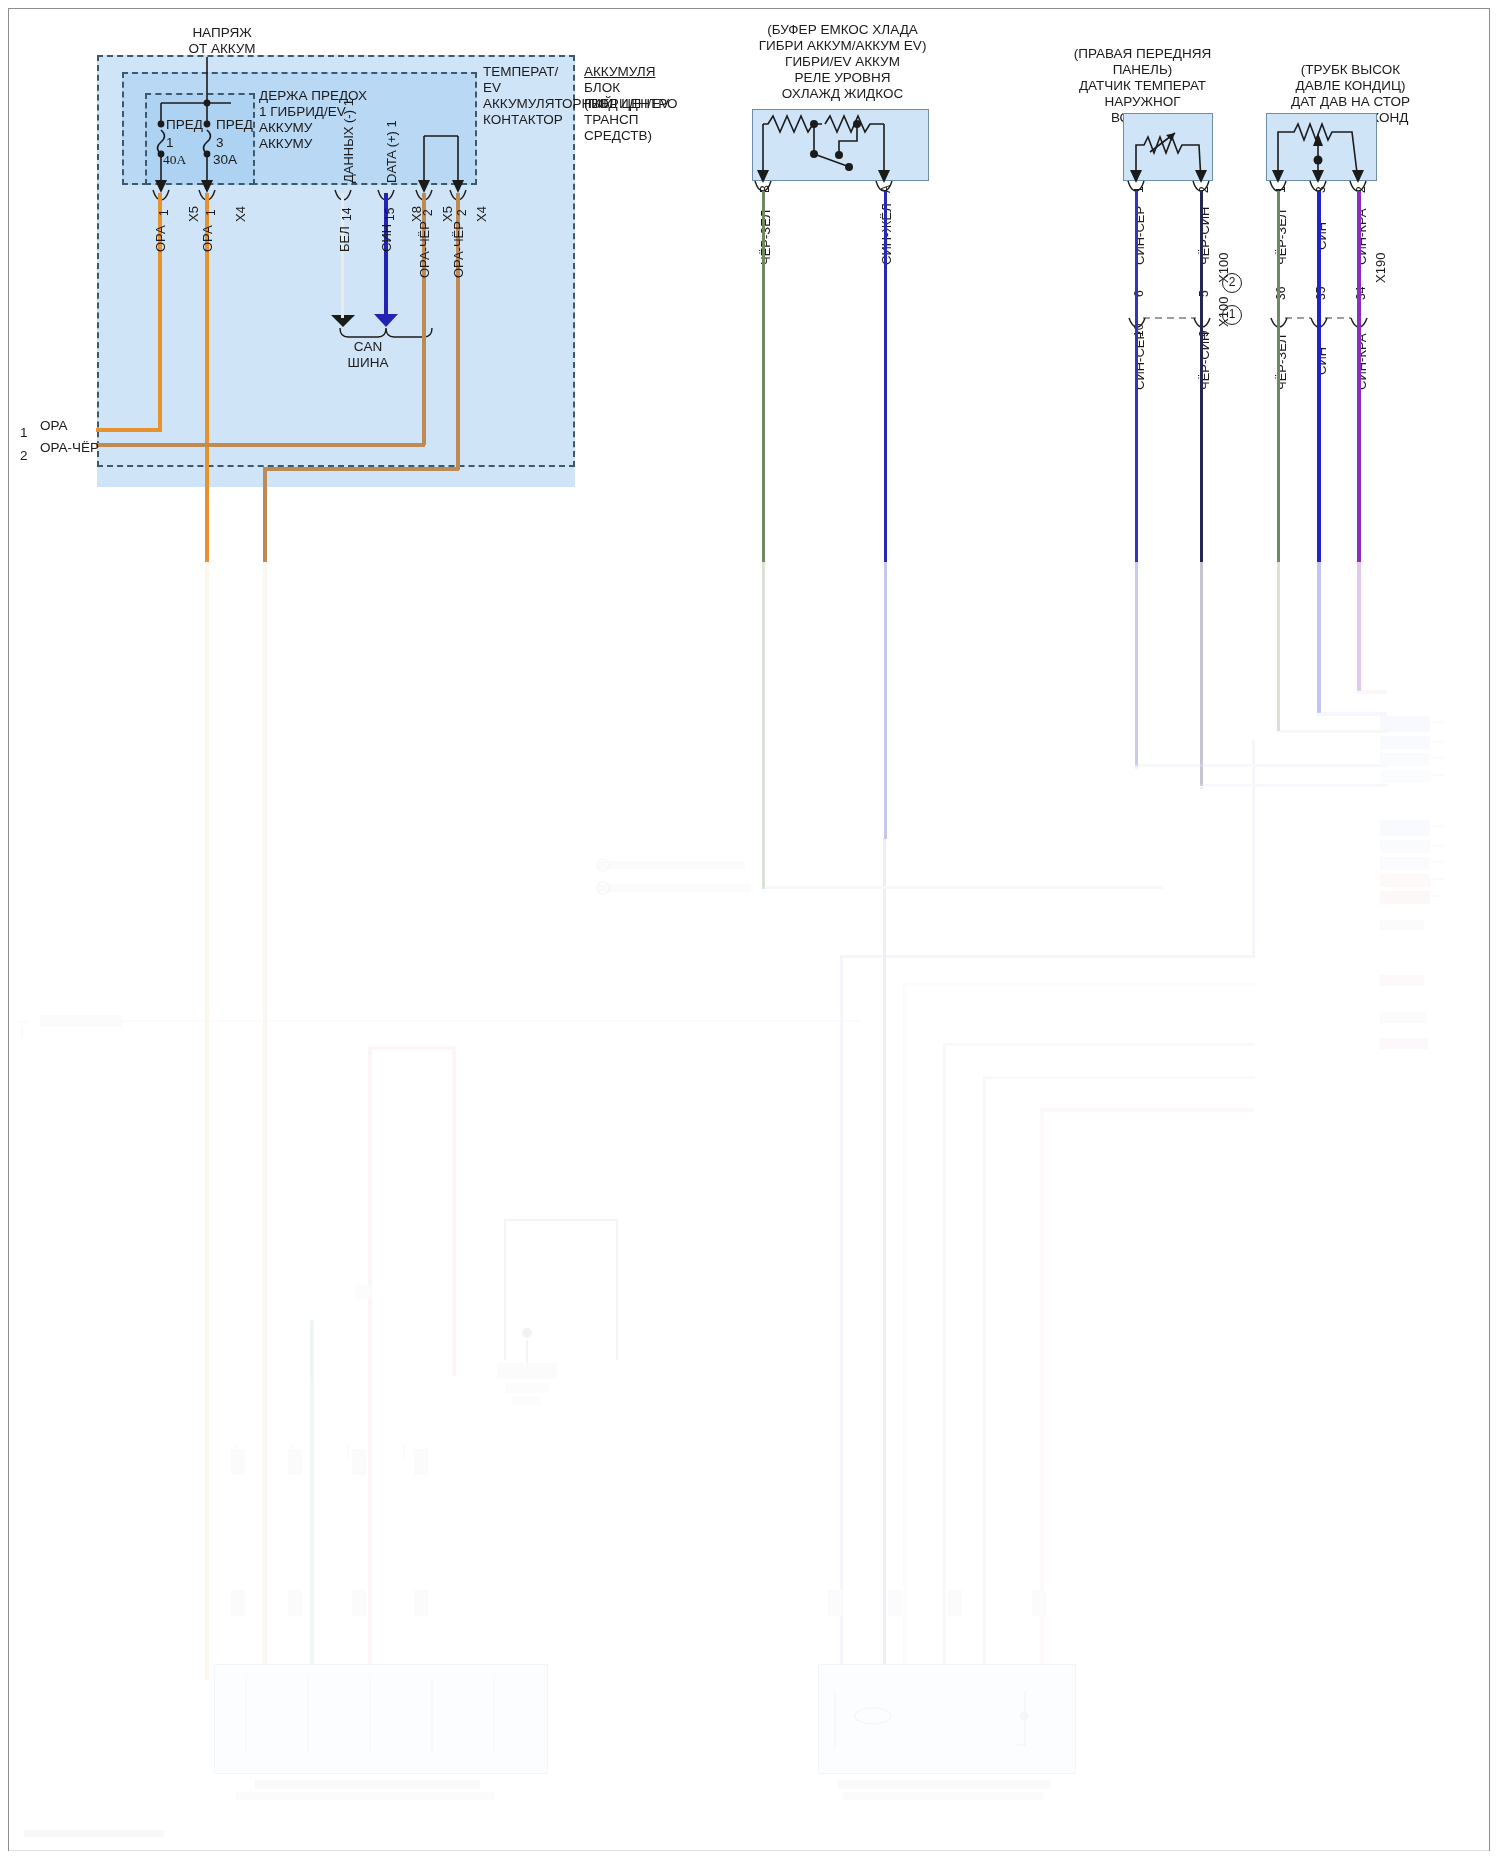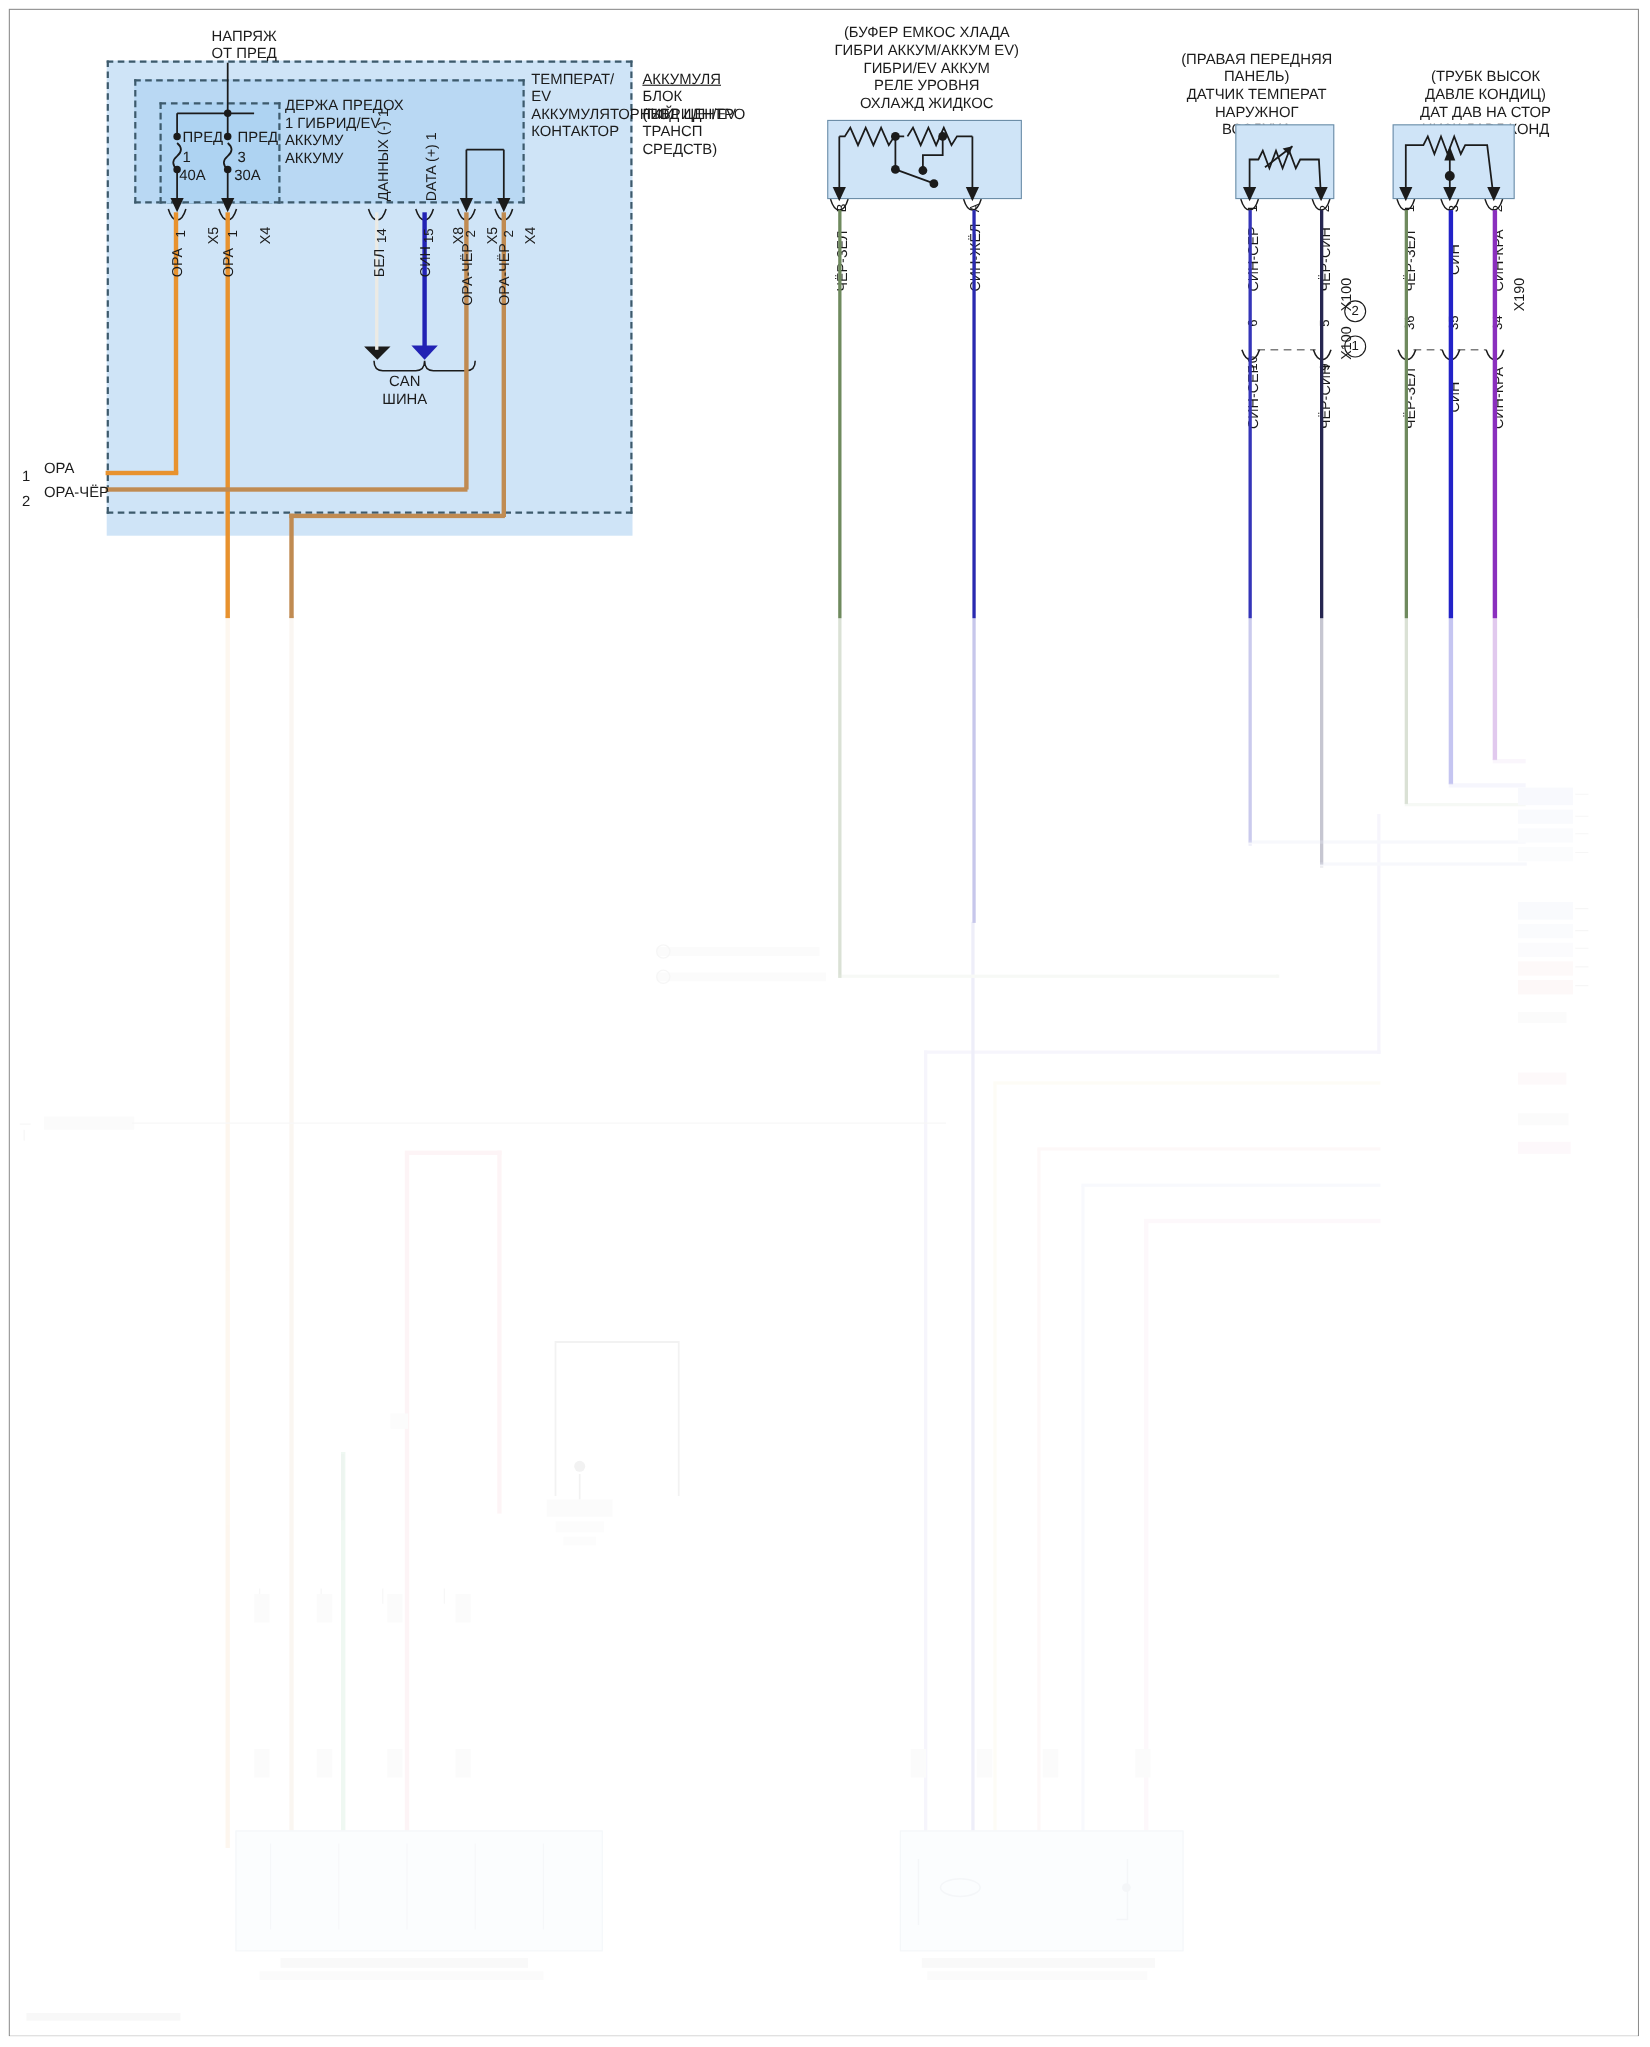--- a/index.html
+++ b/index.html
@@ -52,21 +52,21 @@
   <div class="blk mod" style="left:97px;top:55px;width:478px;height:432px;border:none;background:#cfe4f7;"></div>
   <div class="blk dash" style="left:97px;top:55px;width:478px;height:412px;"></div>
 
   <div class="blk" style="left:122px;top:72px;width:355px;height:113px;background:#b9d8f3;"></div>
   <div class="blk dash" style="left:122px;top:72px;width:355px;height:113px;"></div>
 
   <div class="blk" style="left:145px;top:93px;width:110px;height:92px;background:#aed3f2;"></div>
   <div class="blk dash" style="left:145px;top:93px;width:110px;height:92px;border-width:2px;"></div>
 
   <div class="txt c" style="left:162px;top:25px;width:120px;">НАПРЯЖ</div>
-  <div class="txt c" style="left:162px;top:41px;width:120px;">ОТ ПРЕД</div>
+  <div class="txt c" style="left:162px;top:41px;width:120px;">ОТ АККУМ</div>
 
   <div style="position:absolute;left:584px;top:48px;">
     <div class="txt" style="left:0;top:0;margin-top:48px;">ГИБРИДН/EV</div>
     <div class="txt" style="left:0;top:16px;text-decoration:underline;">АККУМУЛЯ</div>
     <div class="txt" style="left:0;top:32px;">БЛОК</div>
     <div class="txt" style="left:0;top:48px;">(ПОД ЦЕНТРО</div>
     <div class="txt" style="left:0;top:64px;">ТРАНСП</div>
     <div class="txt" style="left:0;top:80px;">СРЕДСТВ)</div>
   </div>
 
@@ -79,21 +79,21 @@
 
   <div style="position:absolute;left:259px;top:88px;">
     <div class="txt" style="left:0;top:0;">ДЕРЖА ПРЕДОХ</div>
     <div class="txt" style="left:0;top:16px;">1 ГИБРИД/EV</div>
     <div class="txt" style="left:0;top:32px;">АККУМУ</div>
     <div class="txt" style="left:0;top:48px;">АККУМУ</div>
   </div>
 
   <div class="txt" style="left:166px;top:117px;">ПРЕД</div>
   <div class="txt" style="left:166px;top:135px;">1</div>
-  <div class="txt" style="left:163px;top:152px;">40A</div>
+  <div class="txt" style="left:163px;top:152px;font-family:Liberation Serif, serif;">40A</div>
   <div class="txt" style="left:216px;top:117px;">ПРЕД</div>
   <div class="txt" style="left:216px;top:135px;">3</div>
   <div class="txt" style="left:213px;top:152px;">30A</div>
 
   <svg class="ov" width="1500" height="600">
     <g fill="none" stroke="#1b1b1b" stroke-width="1.6">
 
       <path d="M207,57 L207,103"></path>
 
       <path d="M161,103 L231,103"></path>

